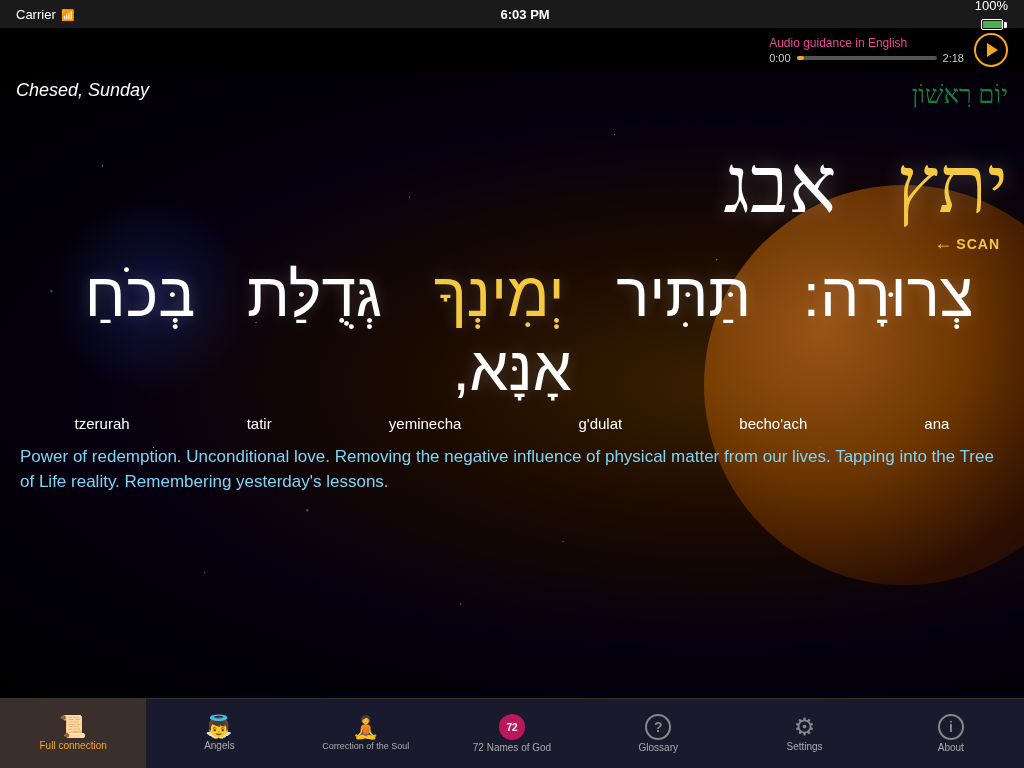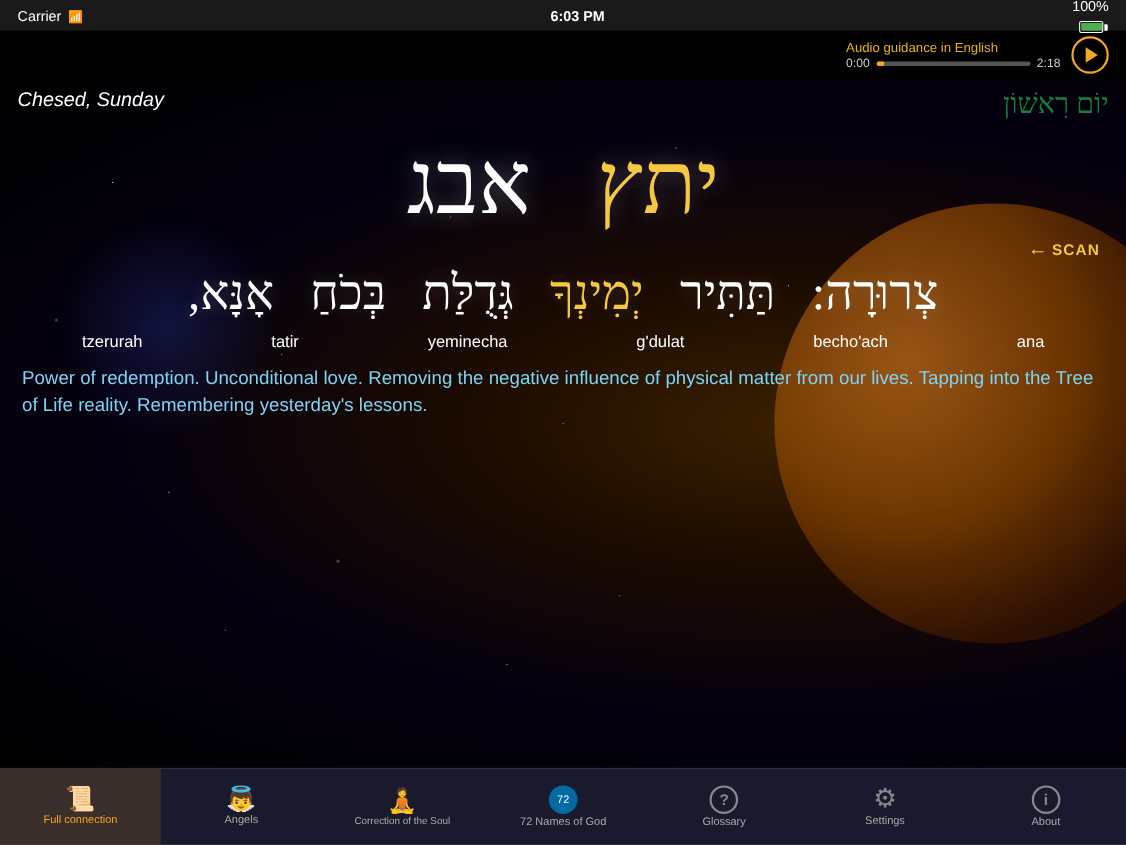--- a/index.html
+++ b/index.html
@@ -77,21 +77,21 @@
       cursor: pointer;
     }
     .play-triangle {
       width: 0; height: 0;
       border-top: 7px solid transparent;
       border-bottom: 7px solid transparent;
       border-left: 11px solid #f5a623;
       margin-left: 3px;
     }
     .audio-info { display: flex; flex-direction: column; align-items: flex-start; }
-    .audio-title { color: #eab308; font-size: 12px; text-align: right; }
+    .audio-title { color: #ec4899; font-size: 12px; text-align: right; }
     .audio-progress { display: flex; align-items: center; gap: 6px; margin-top: 2px; }
     .progress-bar-container {
       width: 140px; height: 4px;
       background: #555;
       border-radius: 2px;
       position: relative;
     }
     .progress-bar-fill {
       width: 5%;
       height: 100%;
@@ -160,37 +160,37 @@
       display: flex;
       flex-direction: column;
       padding: 8px 16px;
     }
 
     
     .top-labels {
       display: flex;
       justify-content: space-between;
       align-items: flex-start;
-      margin-bottom: 4px;
+      margin-bottom: 21px;
     }
     .chesed-label {
       color: #fff;
       font-size: 18px;
       font-style: italic;
     }
     .hebrew-day {
       color: #15803d;
       font-size: 26px;
       font-family: serif;
       direction: rtl;
     }
 
     
     .main-hebrew {
-      text-align: center;
+      text-align: right;
       font-size: 80px;
       color: #fff;
       font-family: serif;
       direction: rtl;
       line-height: 1.1;
       margin: 10px 0 4px 0;
       text-shadow: 0 0 20px rgba(255,255,255,0.3);
     }
     .main-hebrew .gold-letter {
       color: #f5c842;
@@ -220,23 +220,23 @@
     .scan-label {
       color: #f5c842;
       font-size: 14px;
       font-weight: bold;
       letter-spacing: 1px;
     }
 
     
     .ana-hebrew {
       text-align: center;
-      font-size: 44px;
-      color: #fff;
-      font-family: Liberation Serif, serif;
+      font-size: 62px;
+      color: #fff;
+      font-family: Liberation Sans, sans-serif;
       direction: rtl;
       line-height: 1.2;
       margin-bottom: 8px;
       text-shadow: 0 0 15px rgba(255,255,255,0.2);
     }
     .ana-hebrew .gold-word {
       color: #f5c842;
     }
 
     
@@ -291,27 +291,27 @@
       color: #aaa;
       text-align: center;
     }
     .nav-item.active .nav-label {
       color: #f5a623;
     }
     .nav-item.active .nav-icon {
       color: #f5a623;
     }
     .circle-badge {
-      background: #0369a1;
+      background: #be185d;
       border-radius: 50%;
       width: 26px; height: 26px;
       display: flex; align-items: center; justify-content: center;
       font-size: 10px;
       color: #fff;
-      font-weight: normal;
+      font-weight: bold;
     }
     .circle-badge-q {
       background: transparent;
       border: 2px solid #888;
       border-radius: 50%;
       width: 26px; height: 26px;
       display: flex; align-items: center; justify-content: center;
       font-size: 14px;
       color: #888;
       font-weight: bold;

